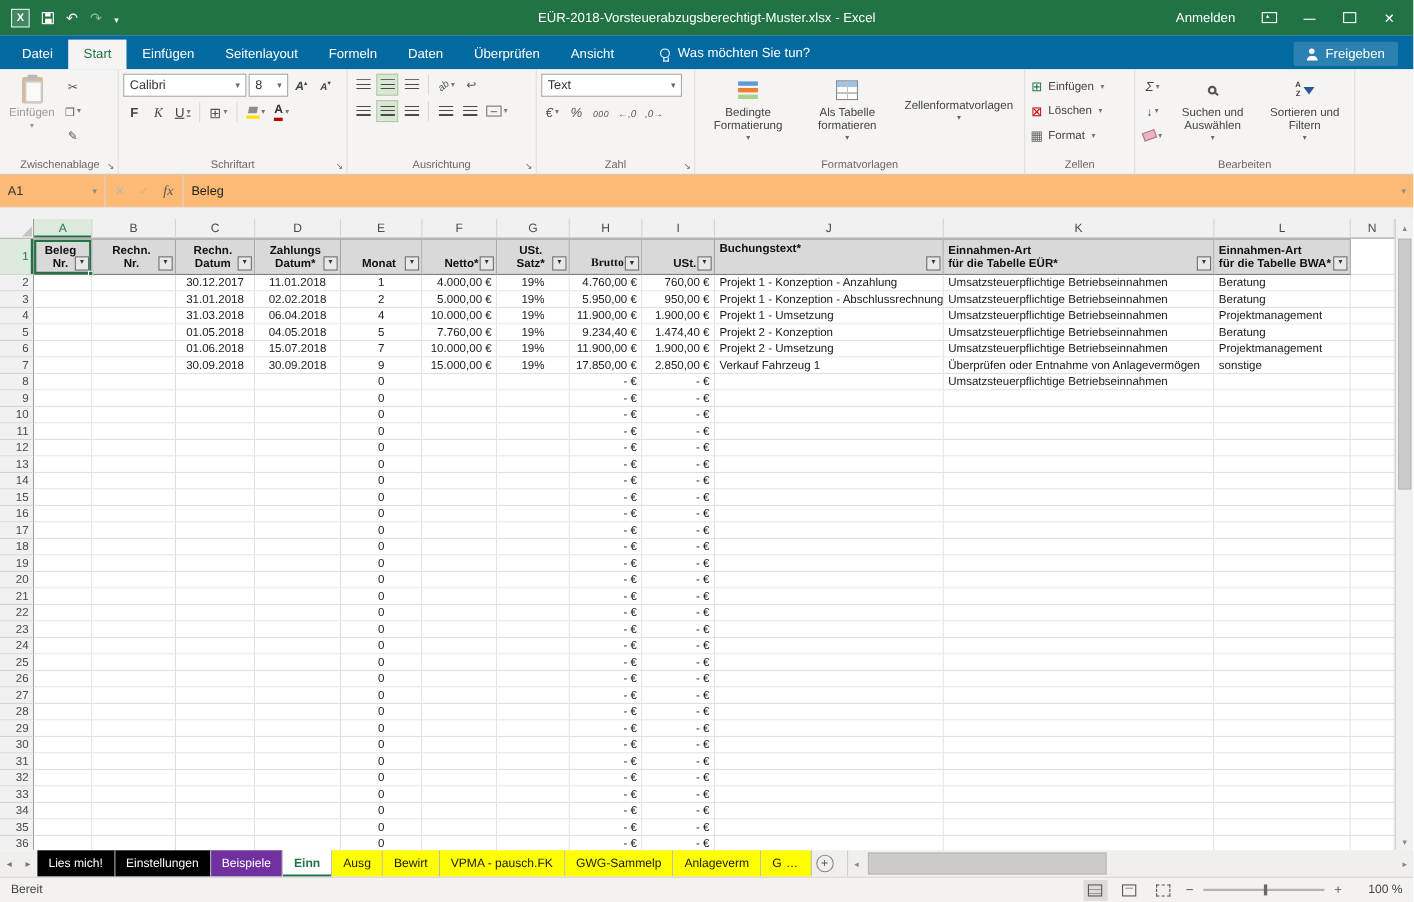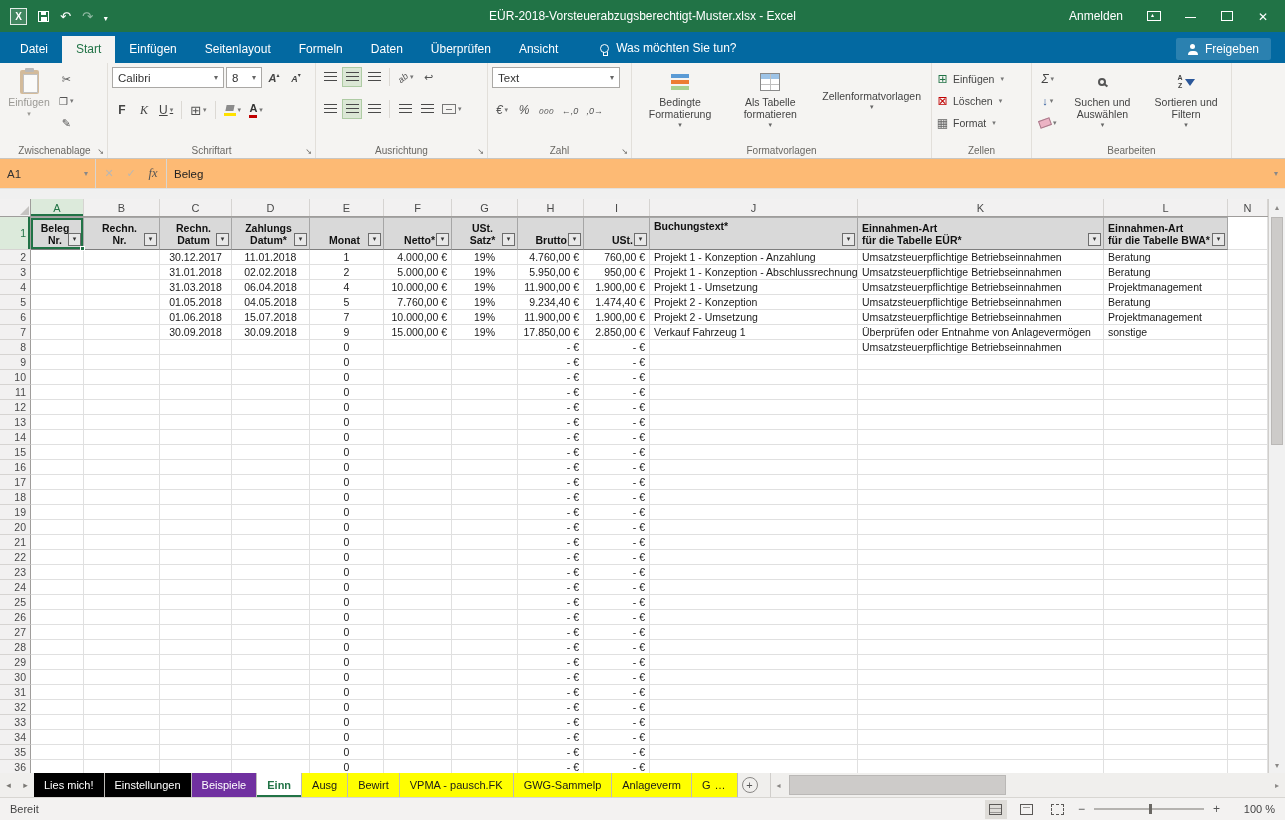--- a/index.html
+++ b/index.html
@@ -41,21 +41,21 @@
 .person{width:10px;height:10px;position:relative;display:inline-block}
 .person::before{content:"";position:absolute;left:2.5px;top:0;width:5px;height:5px;border-radius:50%;background:#fff}
 .person::after{content:"";position:absolute;left:0;bottom:-1px;width:10px;height:4px;border-radius:5px 5px 0 0;background:#fff}
 
 
 .ribbon{height:96px;background:#f5f4f2;border-bottom:1px solid #c9c6c1;display:flex;flex:0 0 auto;padding-left:2px}
 .rgroup{position:relative;border-right:1px solid #e2dfda;padding:4px 4px 18px;flex:0 0 auto}
 .glabel{position:absolute;left:0;right:0;bottom:2px;text-align:center;font-size:10px;color:#6a6864;white-space:nowrap}
 .launcher{position:absolute;right:3px;bottom:0;font-size:8px;color:#6a6864;cursor:pointer}
 .gbody{display:flex;height:100%}
-.gcol{flex-direction:column;justify-content:flex-start;gap:12px}
+.gcol{flex-direction:column;justify-content:flex-start;gap:4px}
 .grow1{display:flex;align-items:center;gap:2px}
 .mbtn{display:inline-flex;align-items:center;justify-content:center;min-width:20px;height:20px;padding:0 2px;font-size:12px;color:#444;cursor:pointer;border:1px solid transparent}
 .mbtn.act{background:#dbe7d5;border-color:#aecba4}
 .hc::after{content:"▾";font-size:7px;color:#777;margin-left:2px}
 .vsep{width:1px;height:18px;background:#dcd9d4;margin:0 3px}
 
 .pastebtn{width:46px;display:flex;flex-direction:column;align-items:center;gap:2px;padding-top:3px;cursor:default}
 .pastebtn::after{content:"▾";font-size:7px;color:#9b9995}
 .clipic{width:19px;height:24px;background:#b98e55;border-radius:2px;position:relative;opacity:.55;display:inline-block}
 .clipic::before{content:"";position:absolute;left:3px;top:4px;width:13px;height:17px;background:#fff;border:1px solid #999}
@@ -543,21 +543,21 @@
             </div>
             <div class="hcell align-right" style="width: 68px;">
               <span class="htext">Netto*</span>
               <span class="fbtn"></span>
             </div>
             <div class="hcell align-center" style="width: 66px;">
               <span class="htext">USt.
 Satz*</span>
               <span class="fbtn"></span>
             </div>
-            <div class="hcell align-right" style="width: 66px;">
+            <div class="hcell align-right" style="width: 66px; font-family: Liberation Serif, serif;">
               <span class="htext">Brutto</span>
               <span class="fbtn"></span>
             </div>
             <div class="hcell align-right" style="width: 66px;">
               <span class="htext">USt.</span>
               <span class="fbtn"></span>
             </div>
             <div class="hcell align-left vtop" style="width: 208px;">
               <span class="htext">Buchungstext*</span>
               <span class="fbtn"></span>

